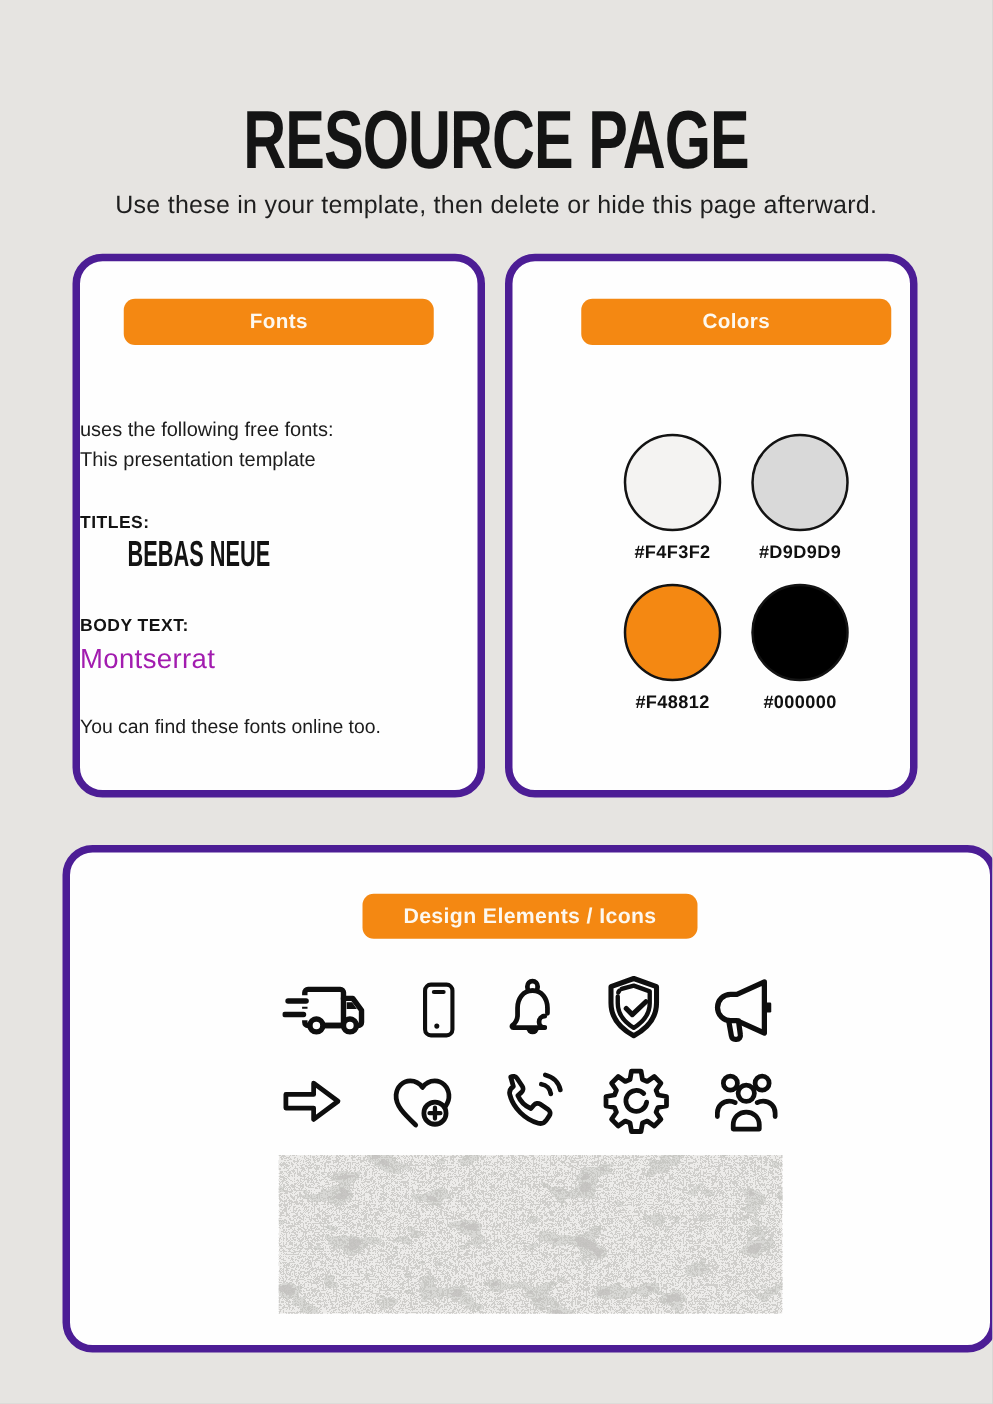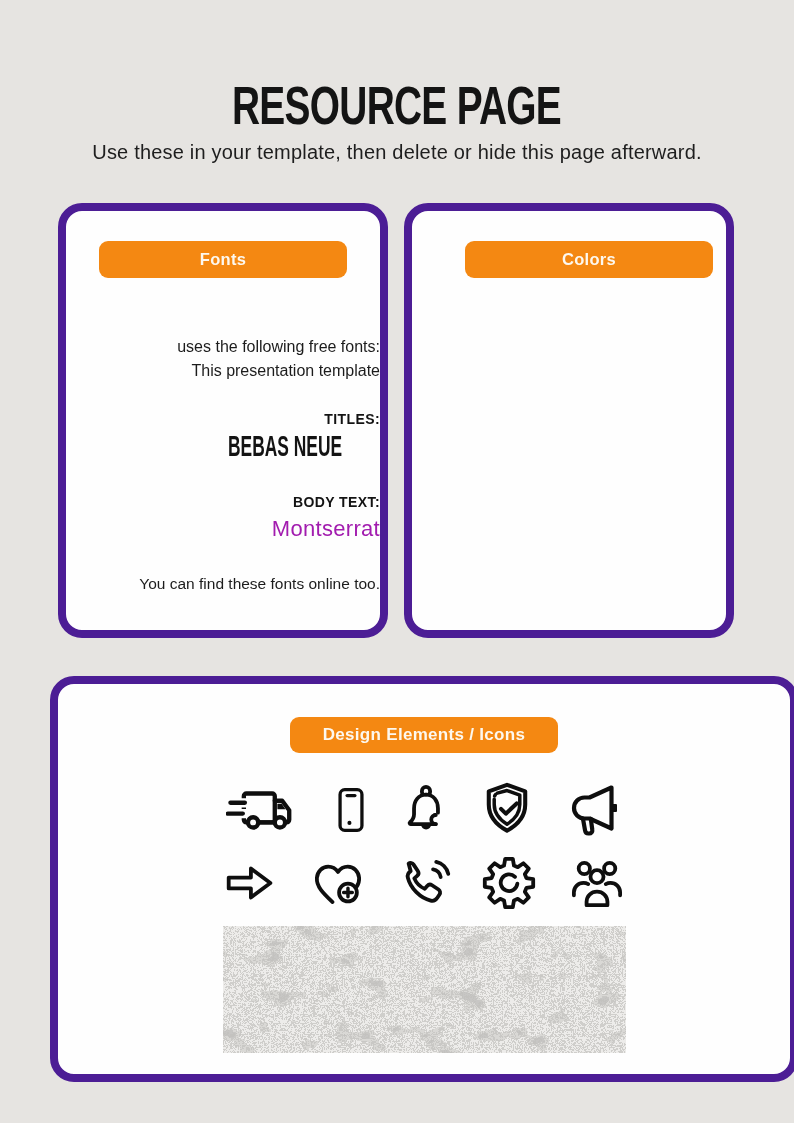--- a/index.html
+++ b/index.html
@@ -3,26 +3,26 @@
 <meta charset="utf-8">
 <style>
   html,body{margin:0;padding:0;background:#cfcfcd;}
   .page{
     position:relative;width:794px;height:1123px;margin:0 auto;
     background:#e6e4e1;overflow:hidden;
     font-family:"Liberation Sans","DejaVu Sans",sans-serif;color:#161616;
   }
   
   .header{position:absolute;top:0;left:0;width:794px;text-align:center;}
-  .page-title{margin-top:78px;font-size:54px;line-height:1;font-weight:bold;letter-spacing:-1px;color:#141414;white-space:nowrap;}
+  .page-title{margin-top:78px;font-size:66px;line-height:1;font-weight:bold;letter-spacing:-1px;color:#141414;white-space:nowrap;}
   .condensed{display:inline-block;transform:scaleX(.72);transform-origin:50% 50%;}
   .condensed-sm{display:inline-block;transform:scaleX(.60);transform-origin:50% 50%;}
   .page-subtitle{margin-top:9px;font-size:20px;color:#1e1e1e;letter-spacing:.2px;}
   
-  .card{position:absolute;background:#fefefe;border:8px solid #4c1d95;border-radius:24px;box-sizing:border-box;text-align:right;}
+  .card{position:absolute;background:#fefefe;border:6px solid #4c1d95;border-radius:24px;box-sizing:border-box;text-align:left;}
   .card-fonts{left:58px;top:203px;width:330px;height:435px;}
   .card-colors{left:404px;top:203px;width:330px;height:435px;padding-left:40px;}
   .card-design{left:50px;top:656px;width:748px;height:406px;margin-top:20px;}
   .pill{
     margin:30px auto 0;width:248px;height:37px;border-radius:9px;
     background:#F48812;color:#fdf8ef;font-weight:bold;font-size:16.5px;
     display:flex;align-items:center;justify-content:center;letter-spacing:.3px;
   }
   .card-design .pill{margin-top:33px;width:268px;height:36px;font-size:17px;}
   
@@ -62,20 +62,38 @@
     </div>
     <div class="sec-label">TITLES:</div>
     <div class="font-bebas"><span class="condensed-sm">BEBAS NEUE</span></div>
     <div class="sec-label body">BODY TEXT:</div>
     <div class="font-montserrat">Montserrat</div>
     <div class="footnote">You can find these fonts online too.</div>
   </div>
 
   <div class="card card-colors">
     <div class="pill">Colors</div>
+    <div class="swatch-grid">
+      <div class="swatch">
+        <div class="swatch-circle" style="background-color: rgb(244, 243, 242);"></div>
+        <div class="swatch-hex">#F4F3F2</div>
+      </div>
+      <div class="swatch">
+        <div class="swatch-circle" style="background-color: rgb(217, 217, 217);"></div>
+        <div class="swatch-hex">#D9D9D9</div>
+      </div>
+      <div class="swatch">
+        <div class="swatch-circle" style="background-color: rgb(244, 136, 18);"></div>
+        <div class="swatch-hex">#F48812</div>
+      </div>
+      <div class="swatch">
+        <div class="swatch-circle" style="background-color: rgb(0, 0, 0);"></div>
+        <div class="swatch-hex">#000000</div>
+      </div>
+    </div>
   </div>
 
   <div class="card card-design">
     <div class="pill">Design Elements / Icons</div>
 
     <div class="icons-row">
       <span class="icon">
         <svg width="79" height="66" viewBox="0 0 76 64" fill="none" stroke="#0e0e0e" stroke-width="4.2" stroke-linecap="round" stroke-linejoin="round">
           <rect x="17" y="16" width="30" height="28" rx="2.5"></rect>
           <path d="M6 25 H26" stroke="#fefefe" stroke-width="9"></path>

